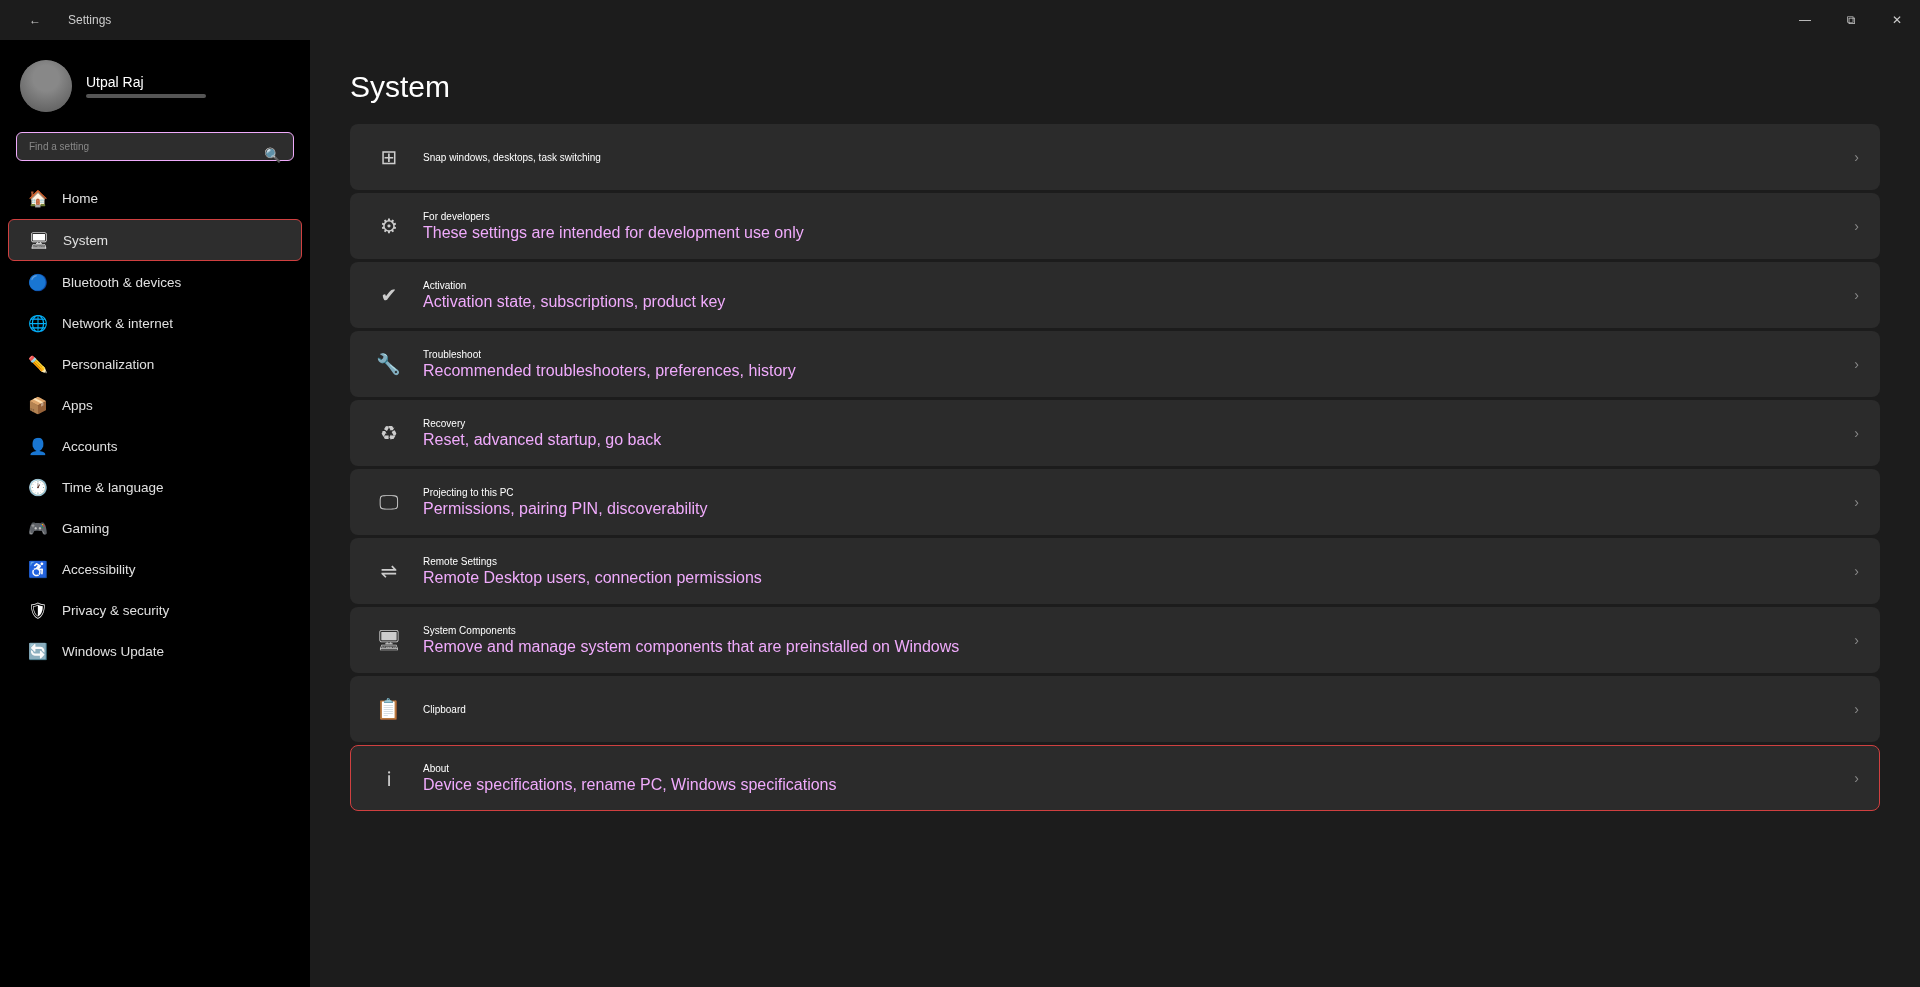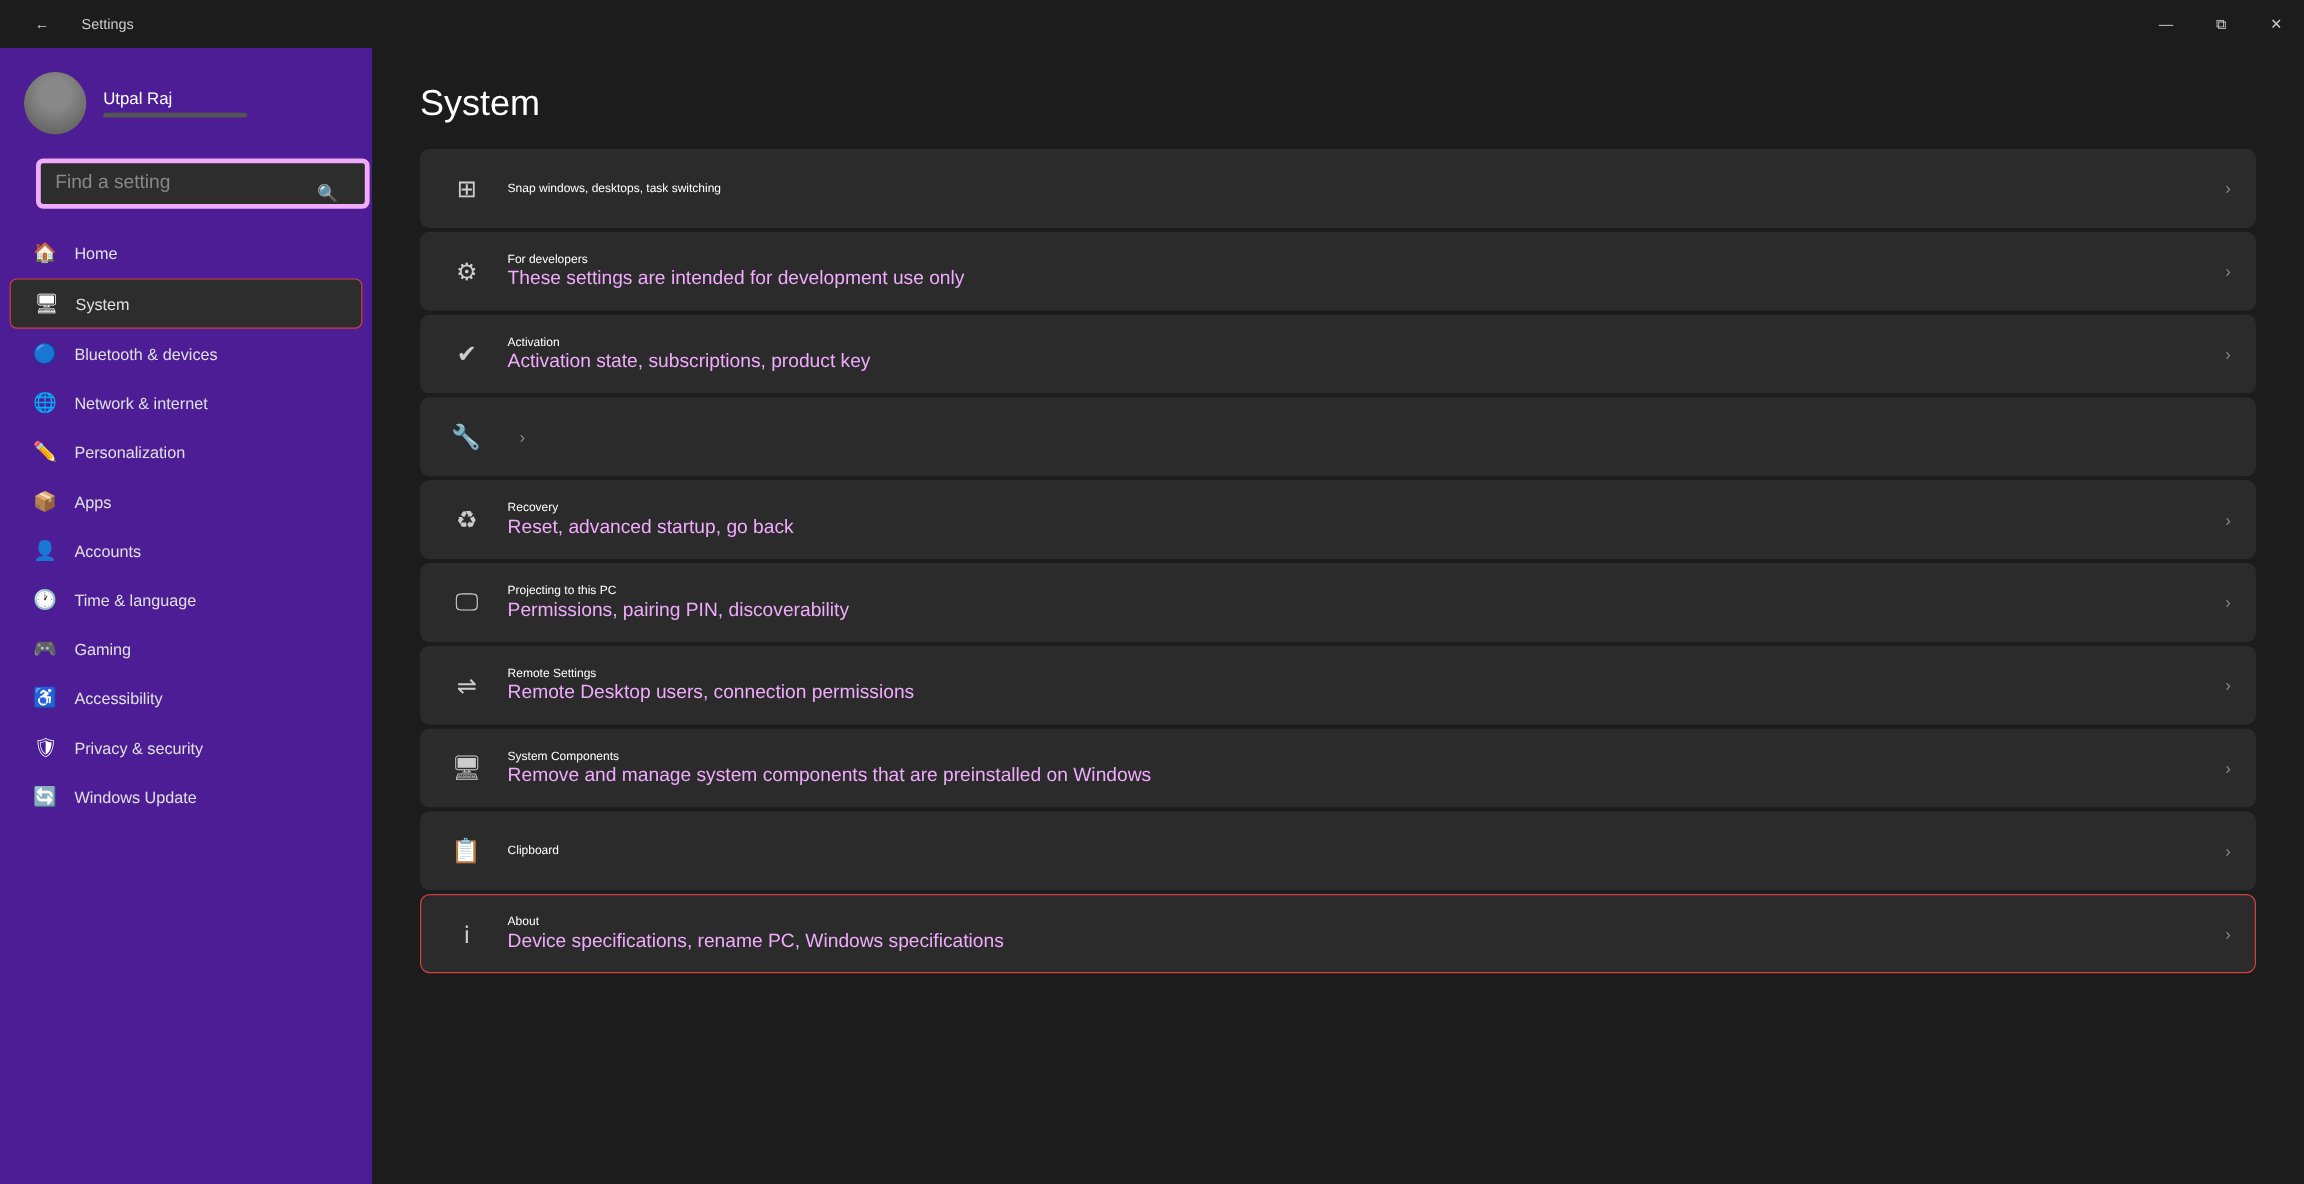--- a/index.html
+++ b/index.html
@@ -54,21 +54,21 @@
     
     .main-layout {
       display: flex;
       flex: 1;
       overflow: hidden;
     }
 
     
     .sidebar {
       width: 310px;
-      background: #4c1d95;
+      background: #000000;
       display: flex;
       flex-direction: column;
       flex-shrink: 0;
       overflow-y: auto;
       padding-bottom: 20px;
     }
 
     
     .user-profile {
       display: flex;
@@ -111,27 +111,26 @@
     }
 
     
     .search-container {
       padding: 0 16px 16px 16px;
       position: relative;
     }
     .search-input {
       width: 100%;
       background: #2d2d2d;
-      border: 4px solid #f0abfc;
+      border: 1px solid #f0abfc;
       border-radius: 6px;
       padding: 8px 36px 8px 12px;
       color: #aaaaaa;
-      font-size: 16px;
+      font-size: 10px;
       outline: none;
-      margin-left: 14px;
     }
     .search-input::placeholder { color: #888; }
     .search-icon-wrap {
       position: absolute;
       right: 28px;
       top: 50%;
       transform: translateY(-50%);
       color: #888;
       font-size: 14px;
     }
@@ -349,20 +348,24 @@
         <div class="setting-item">
           <div class="setting-icon">✔</div>
           <div class="setting-text">
             <span class="setting-title">Activation</span>
             <span class="setting-desc">Activation state, subscriptions, product key</span>
           </div>
           <span class="setting-chevron">›</span>
         </div>
         <div class="setting-item">
           <div class="setting-icon">🔧</div>
+          <div class="setting-text">
+            <span class="setting-title">Troubleshoot</span>
+            <span class="setting-desc">Recommended troubleshooters, preferences, history</span>
+          </div>
           <span class="setting-chevron">›</span>
         </div>
         <div class="setting-item">
           <div class="setting-icon">♻</div>
           <div class="setting-text">
             <span class="setting-title">Recovery</span>
             <span class="setting-desc">Reset, advanced startup, go back</span>
           </div>
           <span class="setting-chevron">›</span>
         </div>

